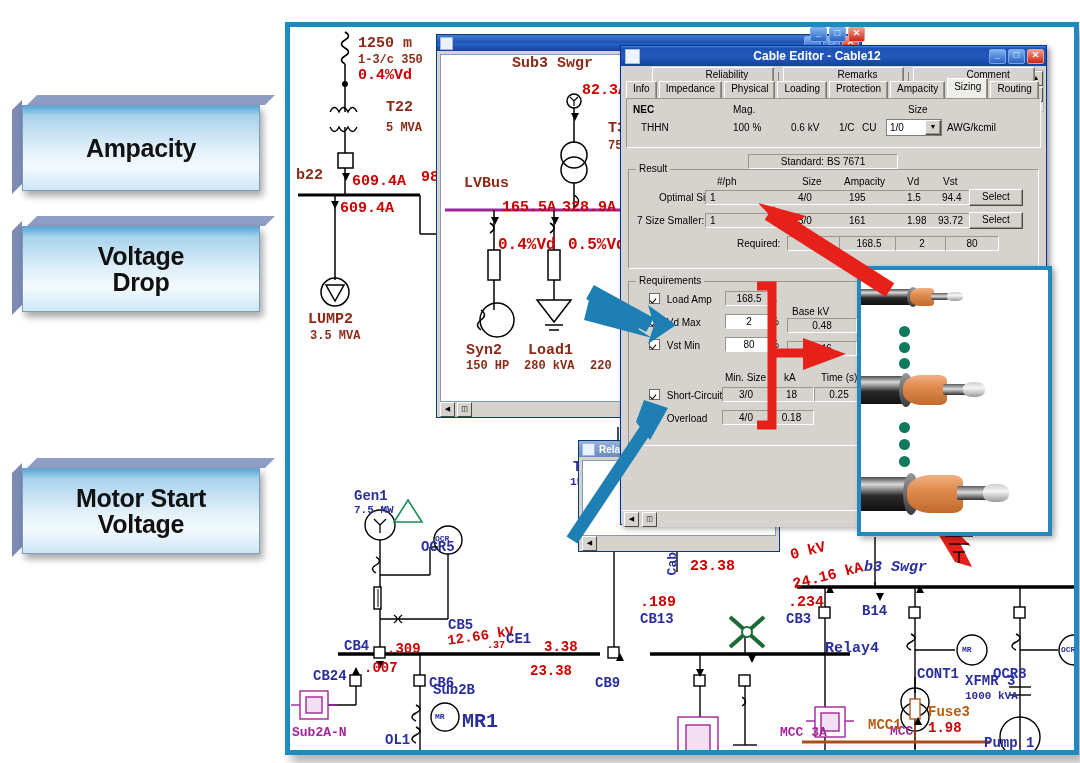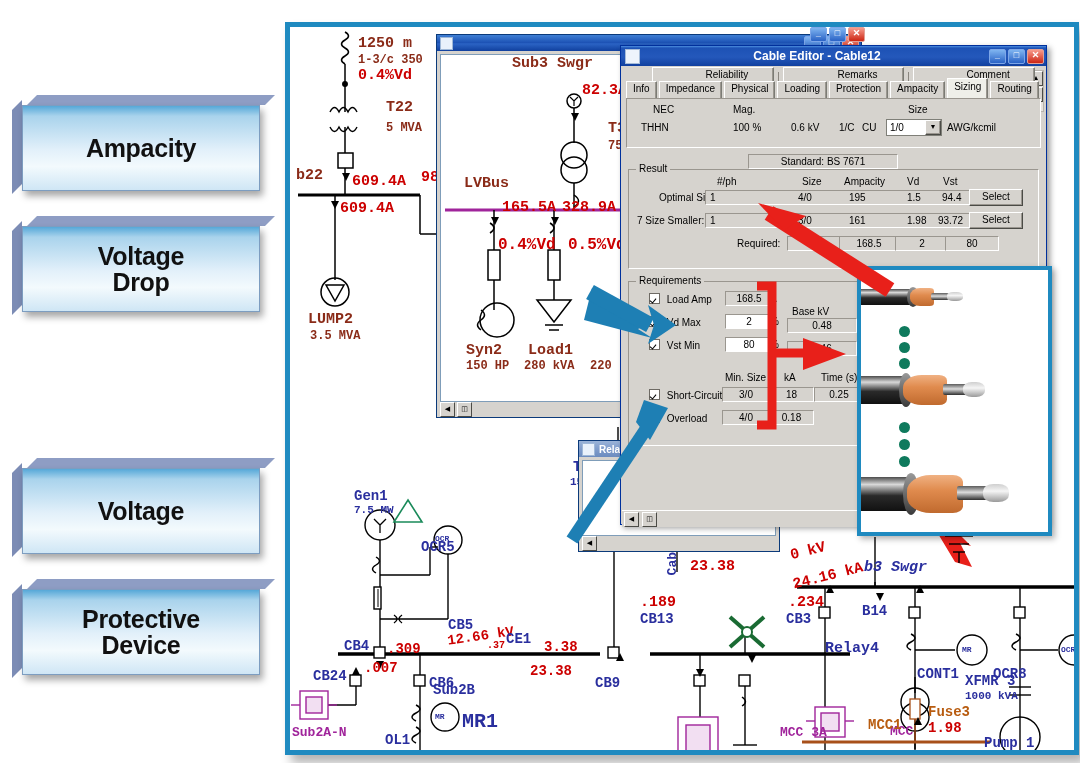--- a/index.html
+++ b/index.html
@@ -154,35 +154,26 @@
         </div>
     </div>
   </div>
 
 
   <div class="pillar" style="left:22px;top:468px;">
     <div class="sidebev"></div>
     <div class="topbev"></div>
     <div class="face">
       <div class="label">
+          <div>Motor Start</div>
           <div>Voltage</div>
         </div>
     </div>
   </div>
 
-  <div class="pillar" style="left:22px;top:589px;">
-    <div class="sidebev"></div>
-    <div class="topbev"></div>
-    <div class="face">
-      <div class="label">
-          <div>Protective</div>
-          <div>Device</div>
-        </div>
-    </div>
-  </div>
 
   <div id="frame">
 
     <svg width="784" height="723" style="position:absolute;left:0;top:0;">
 
       <g stroke="#000" stroke-width="1.5" fill="none">
         <path d="M55 5 q7 4 0 8 q-7 4 0 8 q7 4 0 8 q-7 4 0 8"></path>
         <line x1="55" y1="37" x2="55" y2="85"></line>
         <circle cx="55" cy="57" r="2.2" fill="#000"></circle>
         <path d="M40 85 q4.5 -9 9 0 q4.5 -9 9 0 q4.5 -9 9 0" stroke-width="1.4"></path>
@@ -506,21 +497,21 @@
         <div class="tab" style="width:58px;">Impedance</div>
         <div class="tab" style="width:48px;">Physical</div>
         <div class="tab" style="width:46px;">Loading</div>
         <div class="tab" style="width:55px;">Protection</div>
         <div class="tab" style="width:50px;">Ampacity</div>
         <div class="tab active" style="width:44px;">Sizing</div>
         <div class="tab" style="width:45px;">Routing</div>
       </div>
 
       <div class="panel" style="height:48px;position:relative;">
-        <div style="position:absolute;left:26px;top:5px;">NEC</div>
+        <div style="position:absolute;left:6px;top:5px;font-weight:bold;">NEC</div>
         <div style="position:absolute;left:14px;top:23px;">THHN</div>
         <div style="position:absolute;left:106px;top:5px;">Mag.</div>
         <div style="position:absolute;left:106px;top:23px;">100 %</div>
         <div style="position:absolute;left:164px;top:23px;">0.6 kV</div>
         <div style="position:absolute;left:212px;top:23px;">1/C</div>
         <div style="position:absolute;left:235px;top:23px;">CU</div>
         <div style="position:absolute;left:281px;top:5px;">Size</div>
         <div style="position:absolute;left:259px;top:20px;width:54px;height:15px;background:#fff;border:1px solid #7f7f78;display:flex;align-items:center;">
           <span style="flex:1;padding-left:3px;">1/0</span>
           <span class="btn" style="width:14px;height:13px;padding:0;line-height:11px;font-size:7px;">▼</span>

